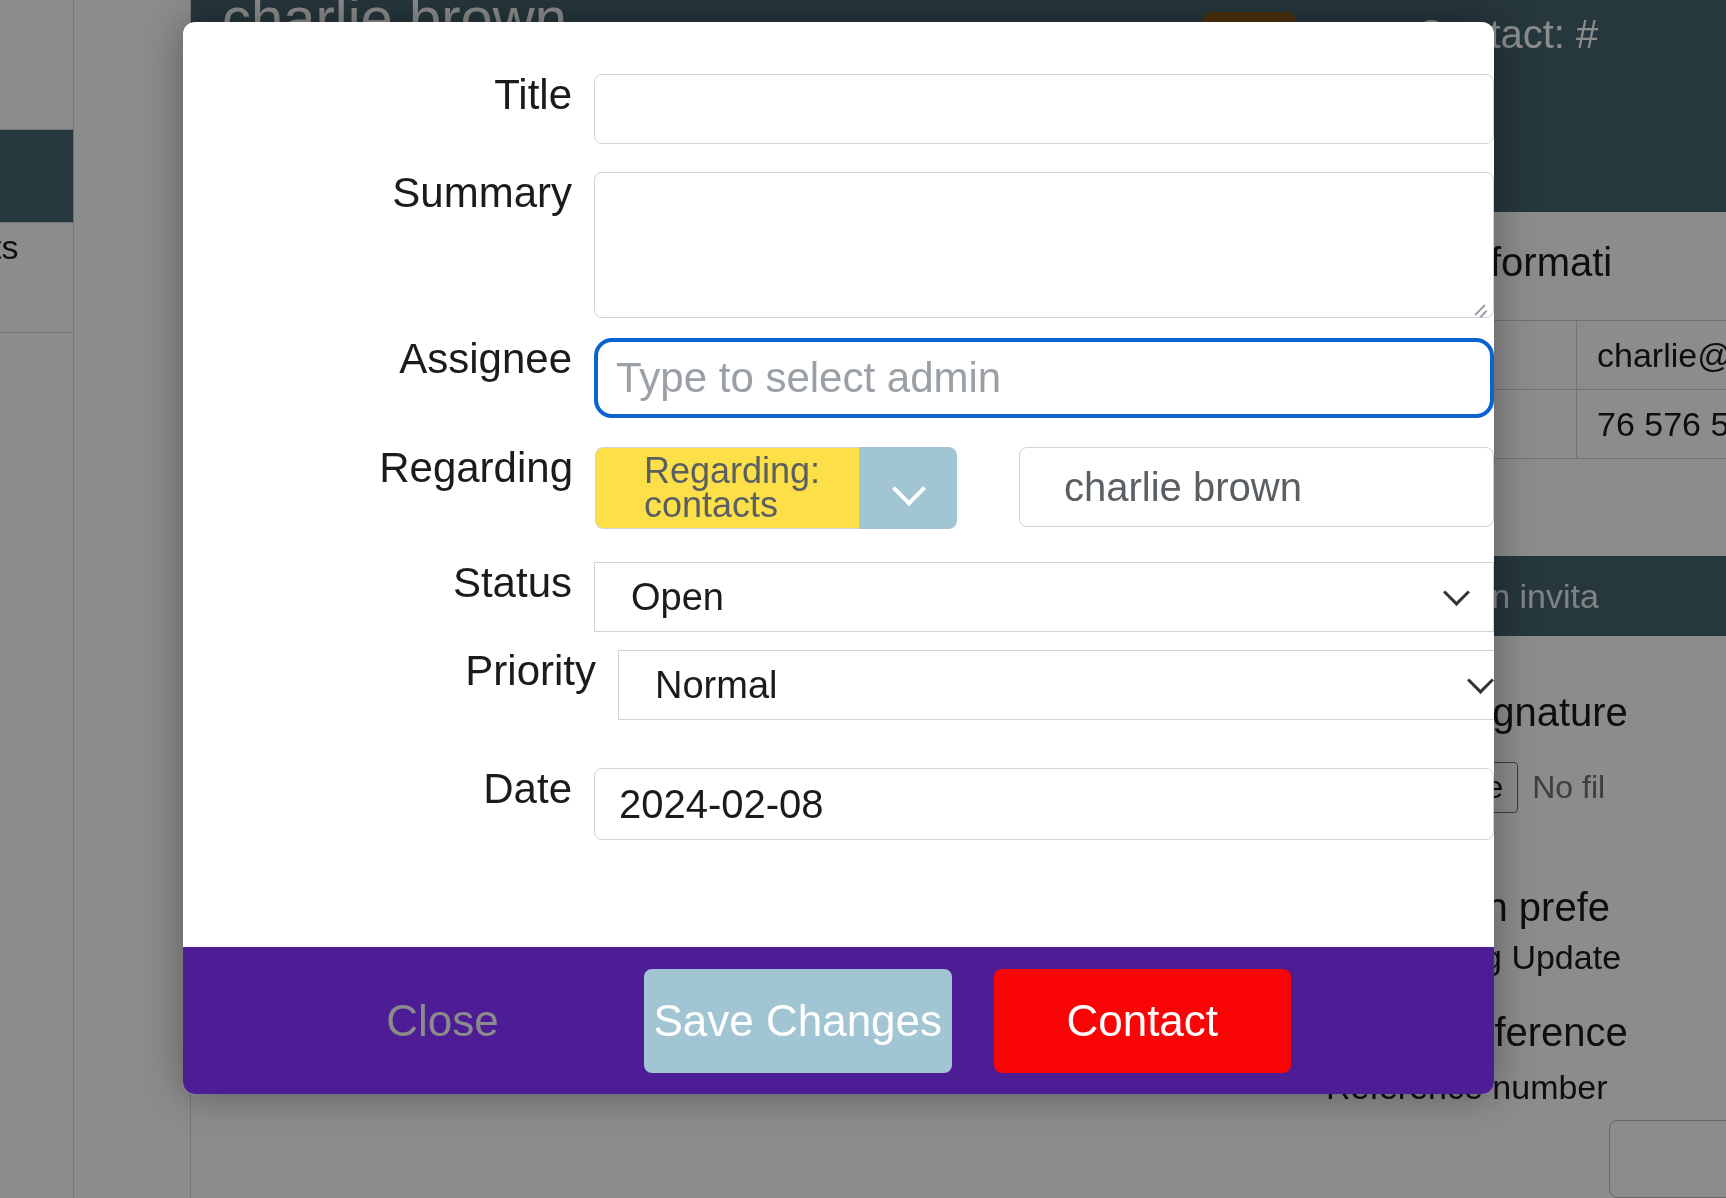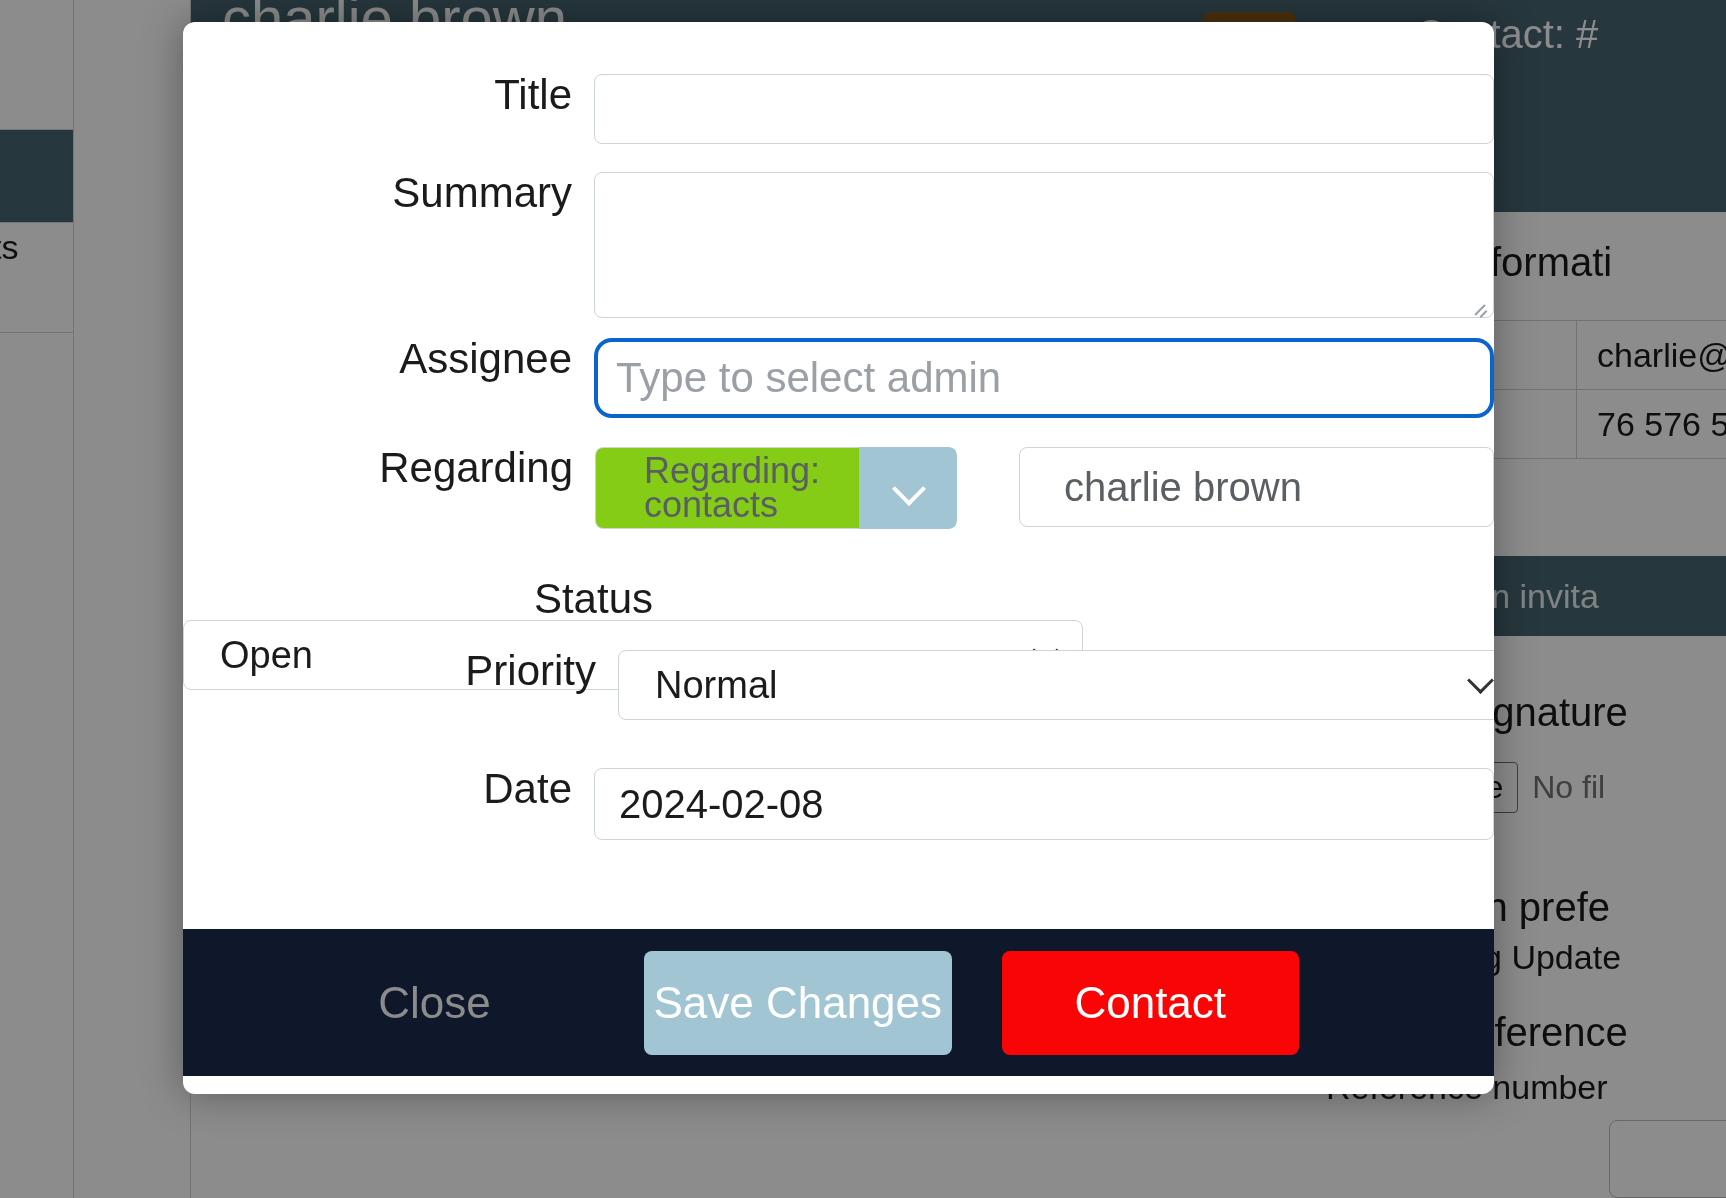--- a/index.html
+++ b/index.html
@@ -405,21 +405,21 @@
     height: 82px;
     border-radius: 8px;
     overflow: hidden;
   }
   .regarding-text {
     flex: 1;
     box-sizing: border-box;
     border: 1px solid #ced4da;
     border-right: none;
     border-radius: 8px 0 0 8px;
-    background: #84cc16;
+    background: #fde047;
     font-size: 36px;
     color: #5a5f63;
     line-height: 0.94;
     padding: 6px 12px 0 48px;
     word-break: break-word;
   }
   .regarding-btn {
     width: 98px;
     background: #a2c5d4;
     border-radius: 0 8px 8px 0;
@@ -455,21 +455,21 @@
     font-size: 40px;
     color: #5a5f63;
   }
 
   .select-input {
     position: relative;
     box-sizing: border-box;
     width: 900px;
     height: 70px;
     border: 1px solid #ced4da;
-    border-radius: 8px;
+    border-radius: 0;
     background: #ffffff;
     display: flex;
     align-items: center;
     padding: 0 16px 0 36px;
     font-size: 38px;
     color: #1b1b1b;
   }
   .select-caret {
     position: absolute;
     right: 24px;
@@ -498,28 +498,27 @@
     align-items: center;
     padding-left: 24px;
     font-size: 40px;
     color: #1b1b1b;
   }
 
   
   .modal-footer {
     position: absolute;
     left: 0;
-    bottom: 18px;
+    bottom: 0;
     width: 1311px;
     height: 147px;
-    background: #0f172a;
+    background: #4c1d95;
     display: flex;
     align-items: center;
     justify-content: center;
-    gap: 8px;
   }
   .btn-close {
     background: transparent;
     border: none;
     font-size: 44px;
     color: #8b8b8b;
     font-family: "Liberation Sans", sans-serif;
     padding: 0;
     margin-right: 145px;
     cursor: pointer;
@@ -654,21 +653,21 @@
               <div class="regarding-text">Regarding: contacts</div>
               <div class="regarding-btn">
                 <span class="chev"></span>
               </div>
             </div>
             <div class="regarding-name">charlie brown</div>
           </div>
         </div>
       </div>
 
-      <div class="form-row" style="top:556px;flex-direction:column;">
+      <div class="form-row" style="top:540px;">
         <div class="form-label">Status</div>
         <div class="form-ctrl">
           <div class="select-input">
             <span>Open</span>
             <span class="select-caret"></span>
           </div>
         </div>
       </div>
 
       <div class="form-row" style="top:628px;margin-left:24px;">

